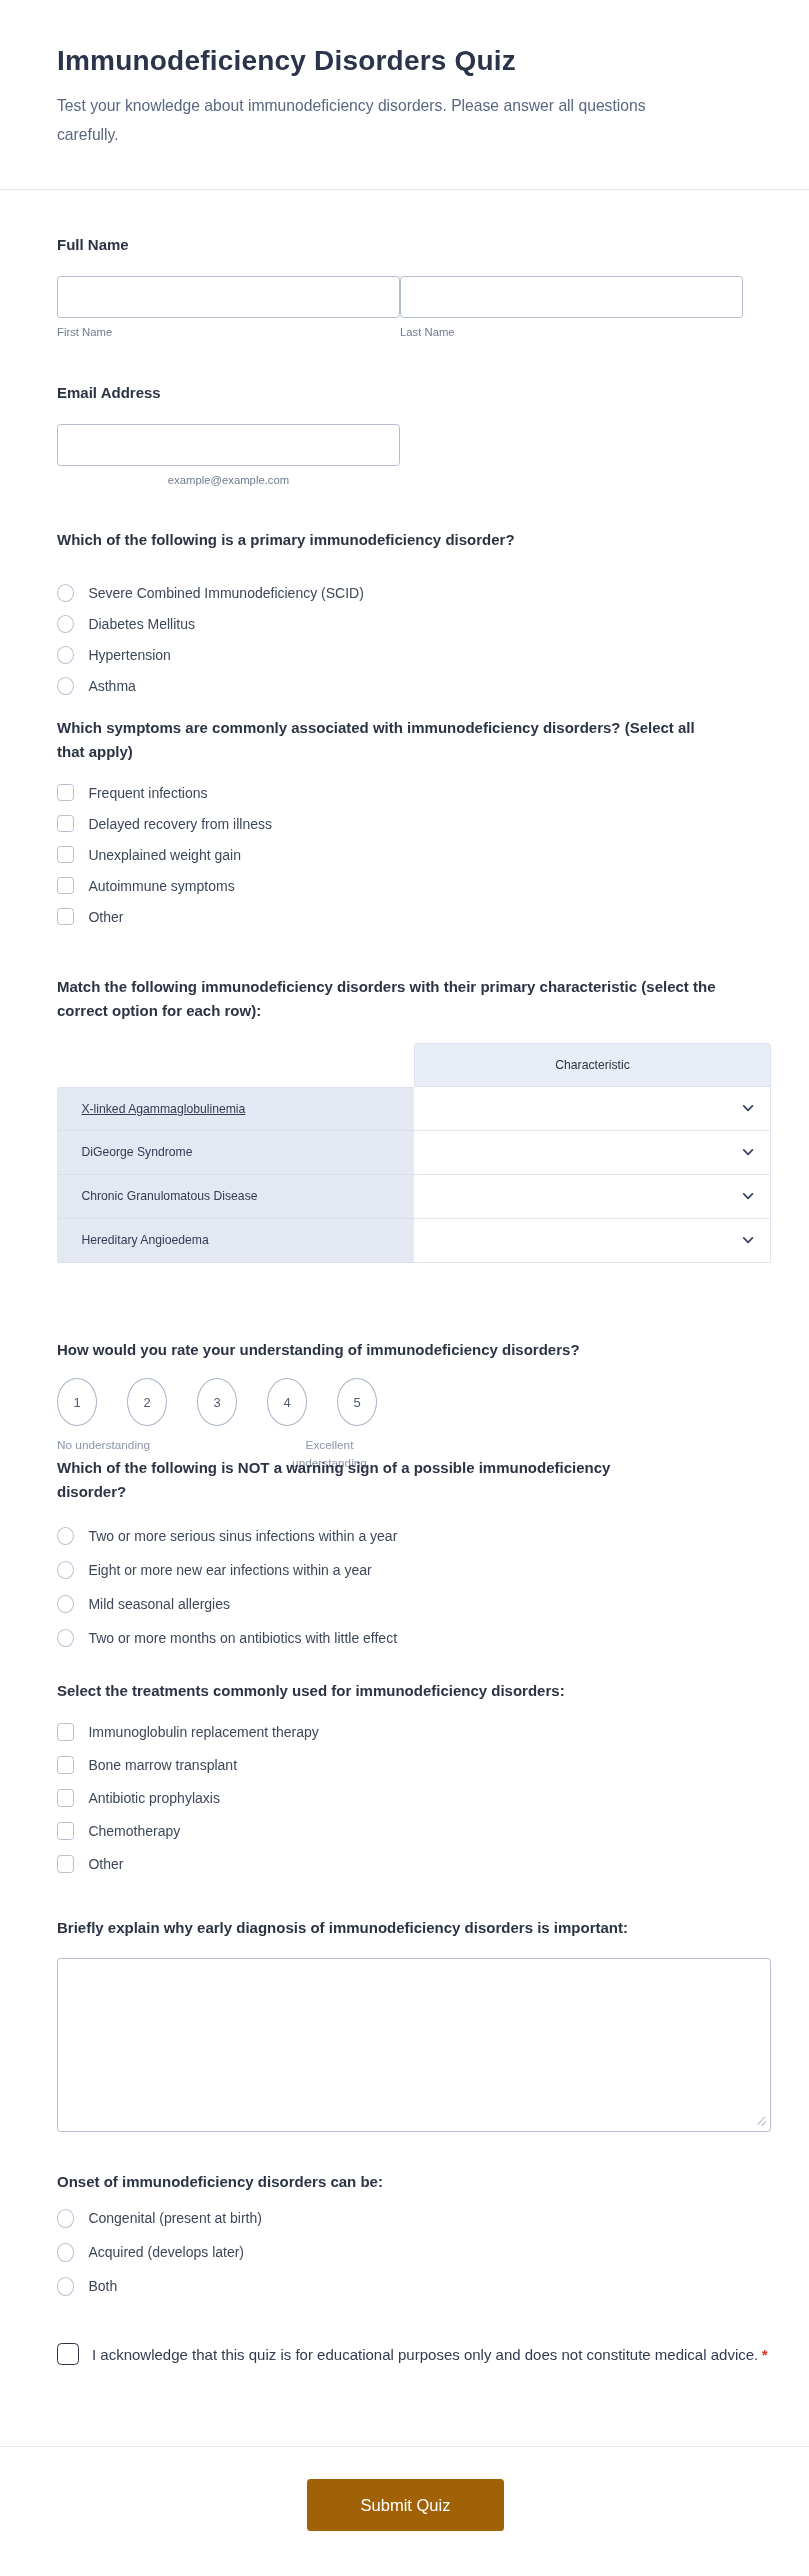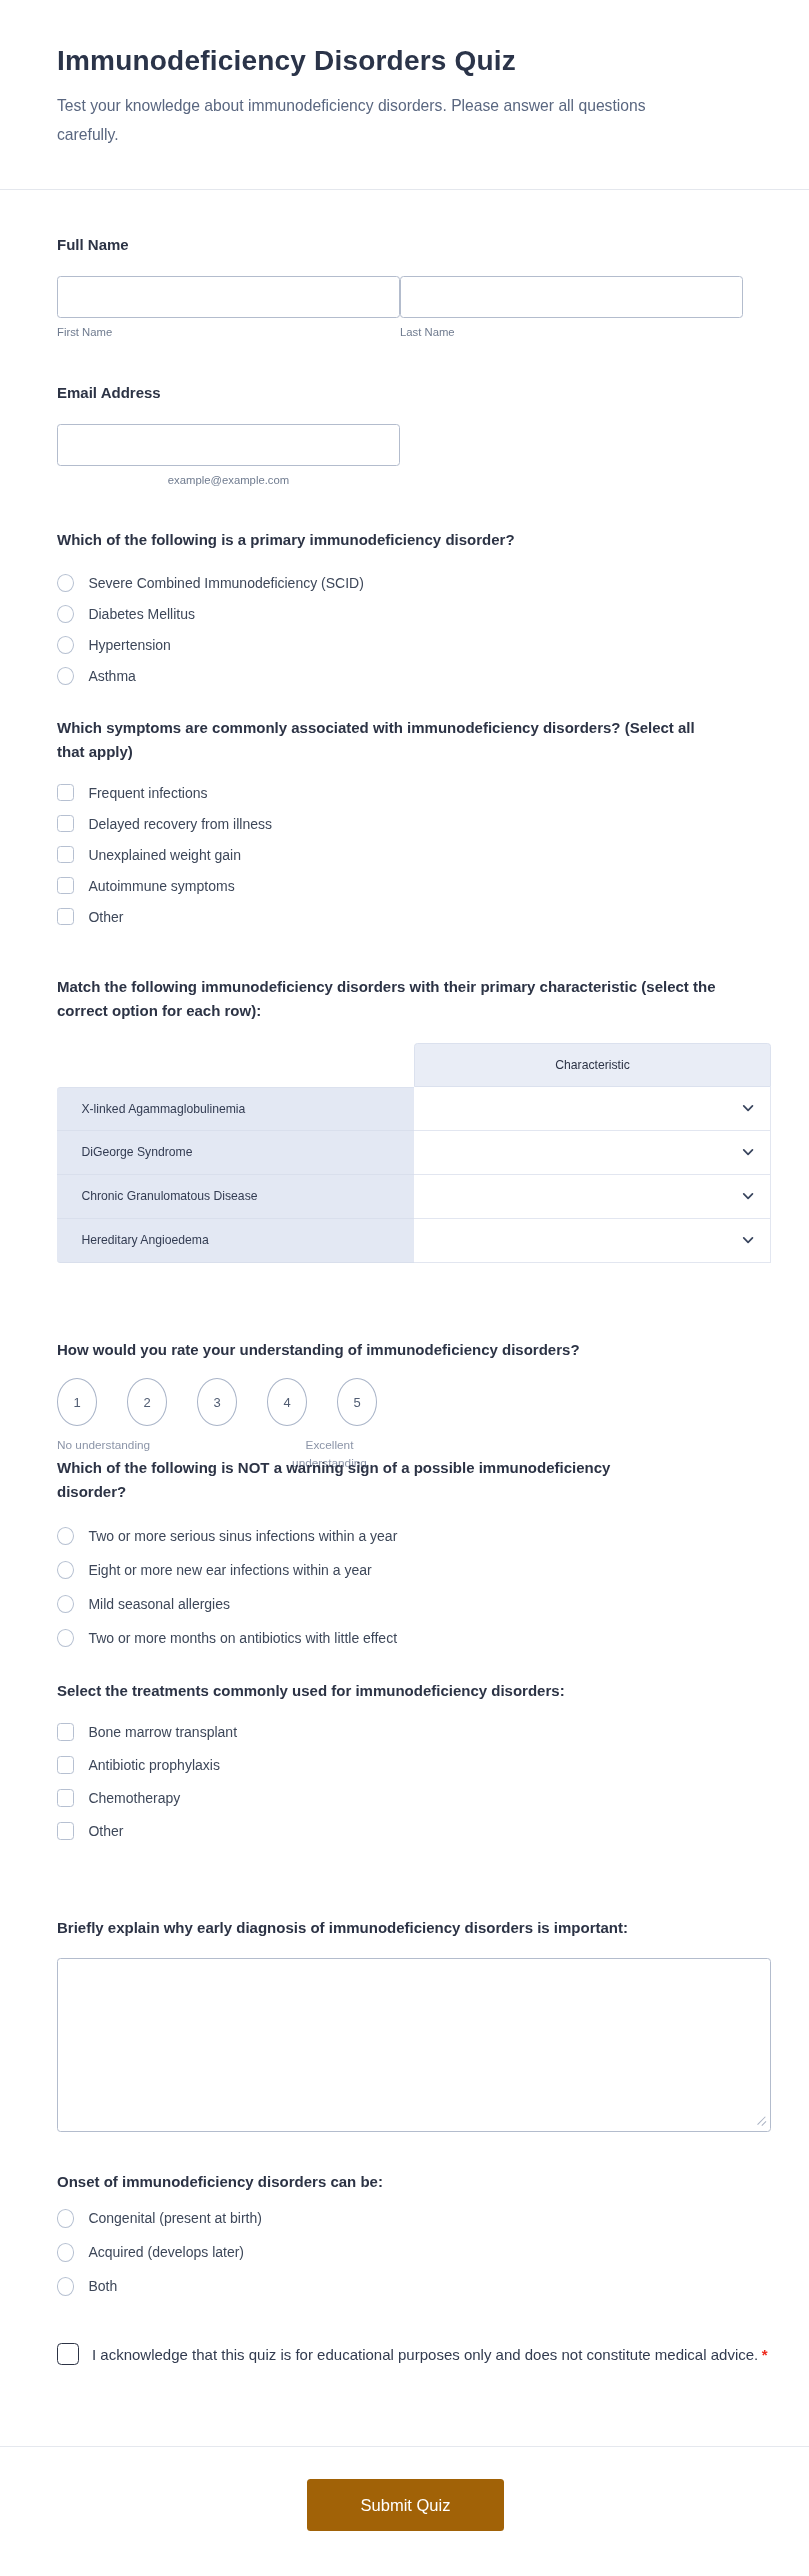--- a/index.html
+++ b/index.html
@@ -21,38 +21,38 @@
   
   .text-input { height:42px; border:0.9px solid #b3bccd; border-radius:3.5px; background:#fff;
                 width:100%; font-size:14px; color:#2c3345; padding:0 10.5px; outline:none; }
   .name-row { display:flex; margin-top:19px; }
   .name-col { width:343px; }
   .name-col .sub-label { margin-top:7.8px; }
   .email-col { width:343px; margin-top:19px; }
   .email-col .sub-label { margin-top:7.8px;text-align:center; }
 
   
-  .options { margin-top:15px; }
+  .options { margin-top:25px; }
   .opt-row { display:flex; align-items:center; }
   .opt-row.h36 { height:31px; } .opt-row.h38 { height:33px; } .opt-row.h39 { height:34px; }
   .radio { width:17.4px; height:18.3px; border:0.9px solid #b6c0d1; border-radius:50%;
            background:#fff; flex:0 0 auto; }
   .checkbox { width:17.4px; height:17.4px; border:0.9px solid #b6c0d1; border-radius:3.5px;
               background:#fff; flex:0 0 auto; }
   .opt-text { margin-left:14px; font-size:14px; color:#3d4759; }
 
   
   .matrix { margin-top:19px; display:grid; grid-template-columns:357px 357px; }
   .m-spacer { background:transparent; height:44px; }
   .m-header { height:44px; background:#e9edf6; border:0.9px solid #dbe1ee;
               border-radius:3.5px 3.5px 0 0; display:flex; align-items:center; justify-content:center;
               font-size:12.2px; color:#2c3345; }
   .m-label { height:44px; background:#e3e8f3; border-bottom:0.9px solid #d9dfec;
              display:flex; align-items:center; padding-left:24.4px; font-size:12.2px; color:#333c52; }
-  .m-label.first { border-top:0.9px solid #dbe1ee; border-radius:3.5px 0 0 0; }
+  .m-label.first { border-top:0.9px solid #dbe1ee; border-radius:3.5px 0 0 0;text-decoration:underline; }
   .m-label.last  { border-bottom:0.9px solid #d9dfec; border-radius:0 0 0 3.5px; }
   .m-cell { height:44px; background:#fff; border-right:0.9px solid #e2e6f0; border-bottom:0.9px solid #e2e6f0;
             display:flex; align-items:center; justify-content:flex-end; padding-right:15.7px; cursor:pointer; }
   .chev { width:12.2px; height:12.2px; }
 
   
   .scale-row { display:flex; gap:30px; margin-top:15.7px; }
   .scale-circle { width:40px; height:48px; border:0.9px solid #a9b4c8; border-radius:50%;
                   display:flex; align-items:center; justify-content:center;
                   font-size:13px; color:#505c72; background:#fff; cursor:pointer; }
@@ -234,20 +234,24 @@
         <span class="opt-text">Two or more months on antibiotics with little effect</span>
       </div>
     </div>
   </div>
 
   <div class="block" style="top:1679px">
     <div class="q-label">Select the treatments commonly used for immunodeficiency disorders:</div>
     <div class="options" style="margin-top:12.2px">
       <div class="opt-row h38">
         <span class="checkbox"></span>
+        <span class="opt-text">Immunoglobulin replacement therapy</span>
+      </div>
+      <div class="opt-row h38">
+        <span class="checkbox"></span>
         <span class="opt-text">Bone marrow transplant</span>
       </div>
       <div class="opt-row h38">
         <span class="checkbox"></span>
         <span class="opt-text">Antibiotic prophylaxis</span>
       </div>
       <div class="opt-row h38">
         <span class="checkbox"></span>
         <span class="opt-text">Chemotherapy</span>
       </div>

